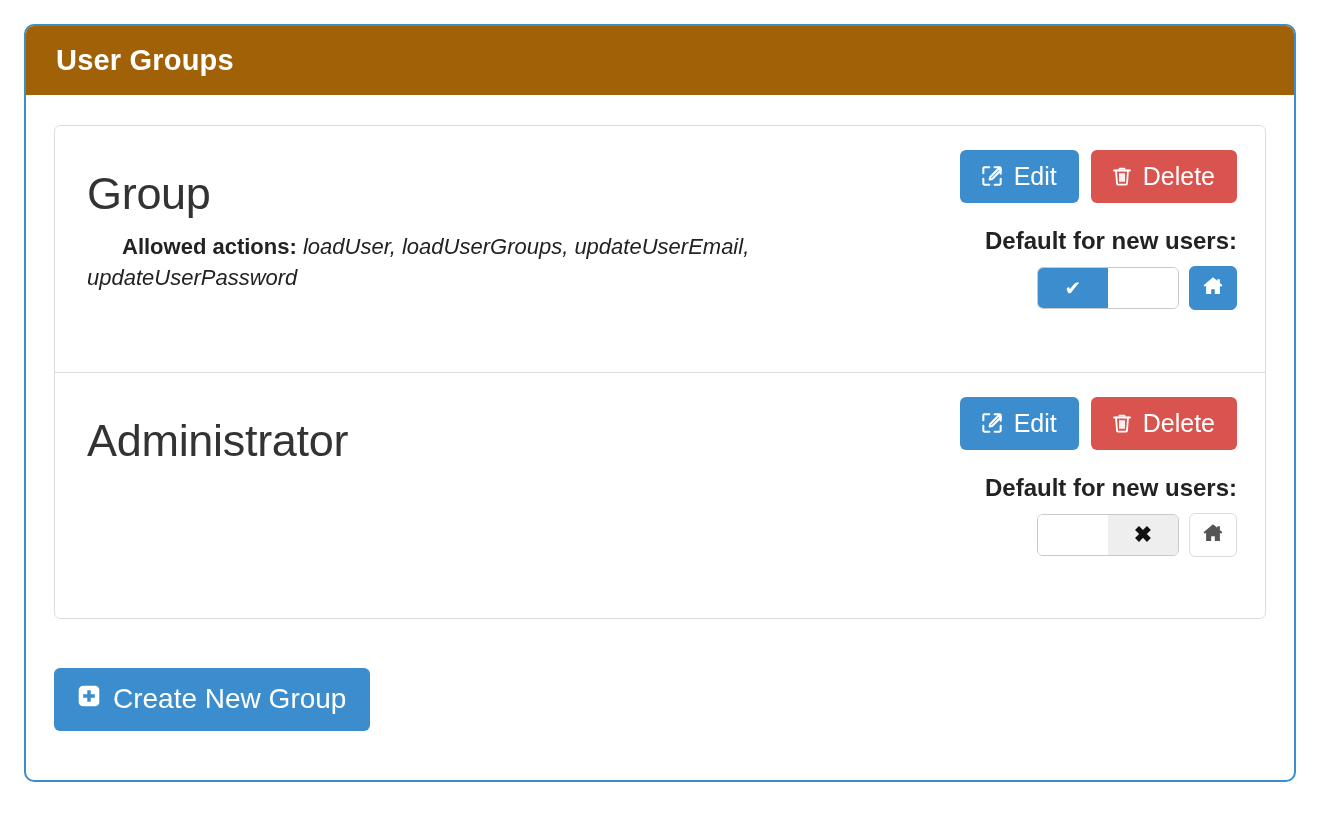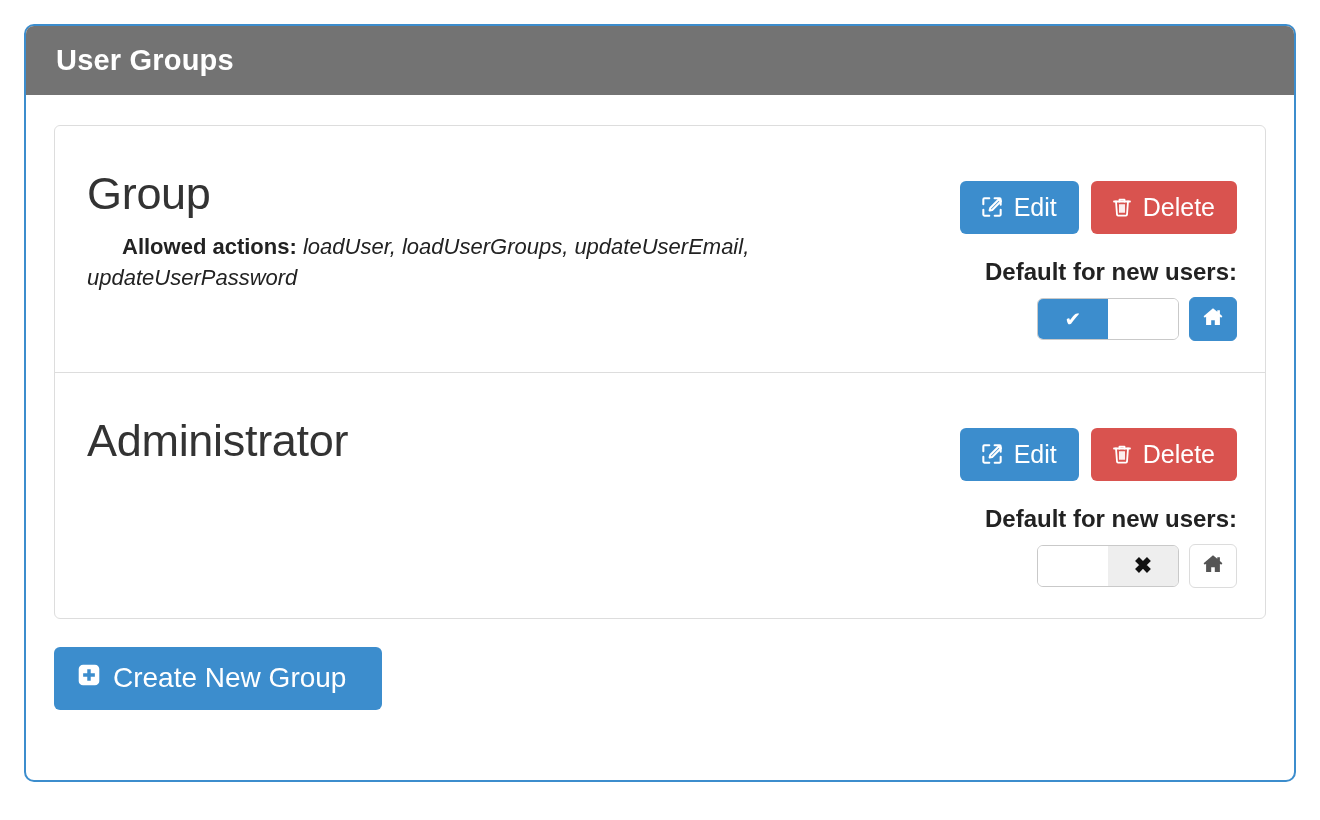--- a/index.html
+++ b/index.html
@@ -23,21 +23,21 @@
     height: 758px;
     box-sizing: border-box;
     border: 2px solid #3c8dcd;
     border-radius: 10px;
     background: #ffffff;
     overflow: hidden;
   }
 
   .panel-header {
     height: 69px;
-    background: #737373;
+    background: #a16207;
     display: flex;
     align-items: center;
     padding: 0 0 0 30px;
     box-sizing: border-box;
   }
   .panel-title {
     color: #ffffff;
     font-size: 29px;
     font-weight: bold;
     letter-spacing: 0.2px;
@@ -101,21 +101,20 @@
     right: 28px;
     top: 24px;
     width: 320px;
     text-align: left;
   }
 
   .btn-row {
     display: flex;
     gap: 12px;
     justify-content: flex-end;
-    margin-top: 31px;
   }
 
   .btn {
     display: inline-flex;
     align-items: center;
     gap: 9px;
     border: none;
     border-radius: 6px;
     color: #ffffff;
     font-size: 25px;
@@ -209,23 +208,24 @@
   .btn-create {
     display: inline-flex;
     align-items: center;
     gap: 11px;
     background: #3c8dcd;
     border: none;
     border-radius: 6px;
     color: #ffffff;
     font-size: 28px;
     font-family: "Liberation Sans", sans-serif;
-    padding: 15px 36px 17px 22px;
+    padding: 15px 24px 17px 22px;
     cursor: pointer;
     line-height: 1;
+    margin-top: 21px;
   }
 </style>
 </head>
 <body>
 
 <div class="panel">
 
   <div class="panel-header">
     <span class="panel-title">User Groups</span>
   </div>

